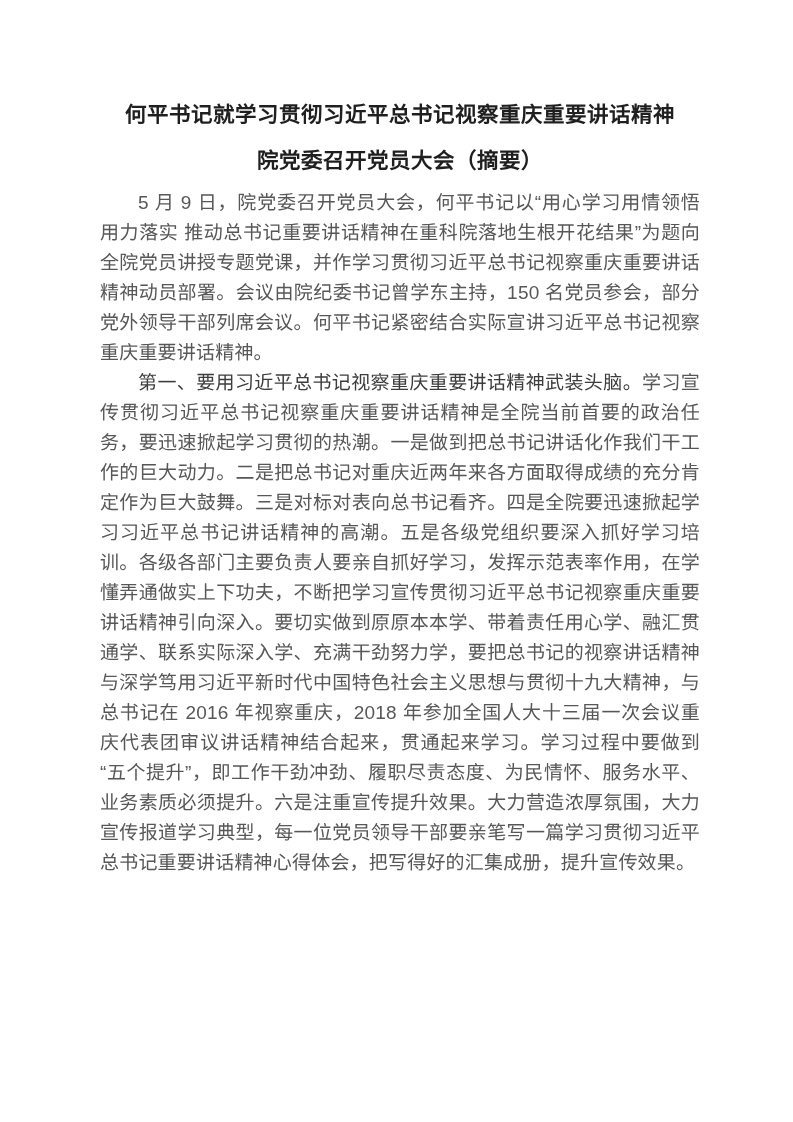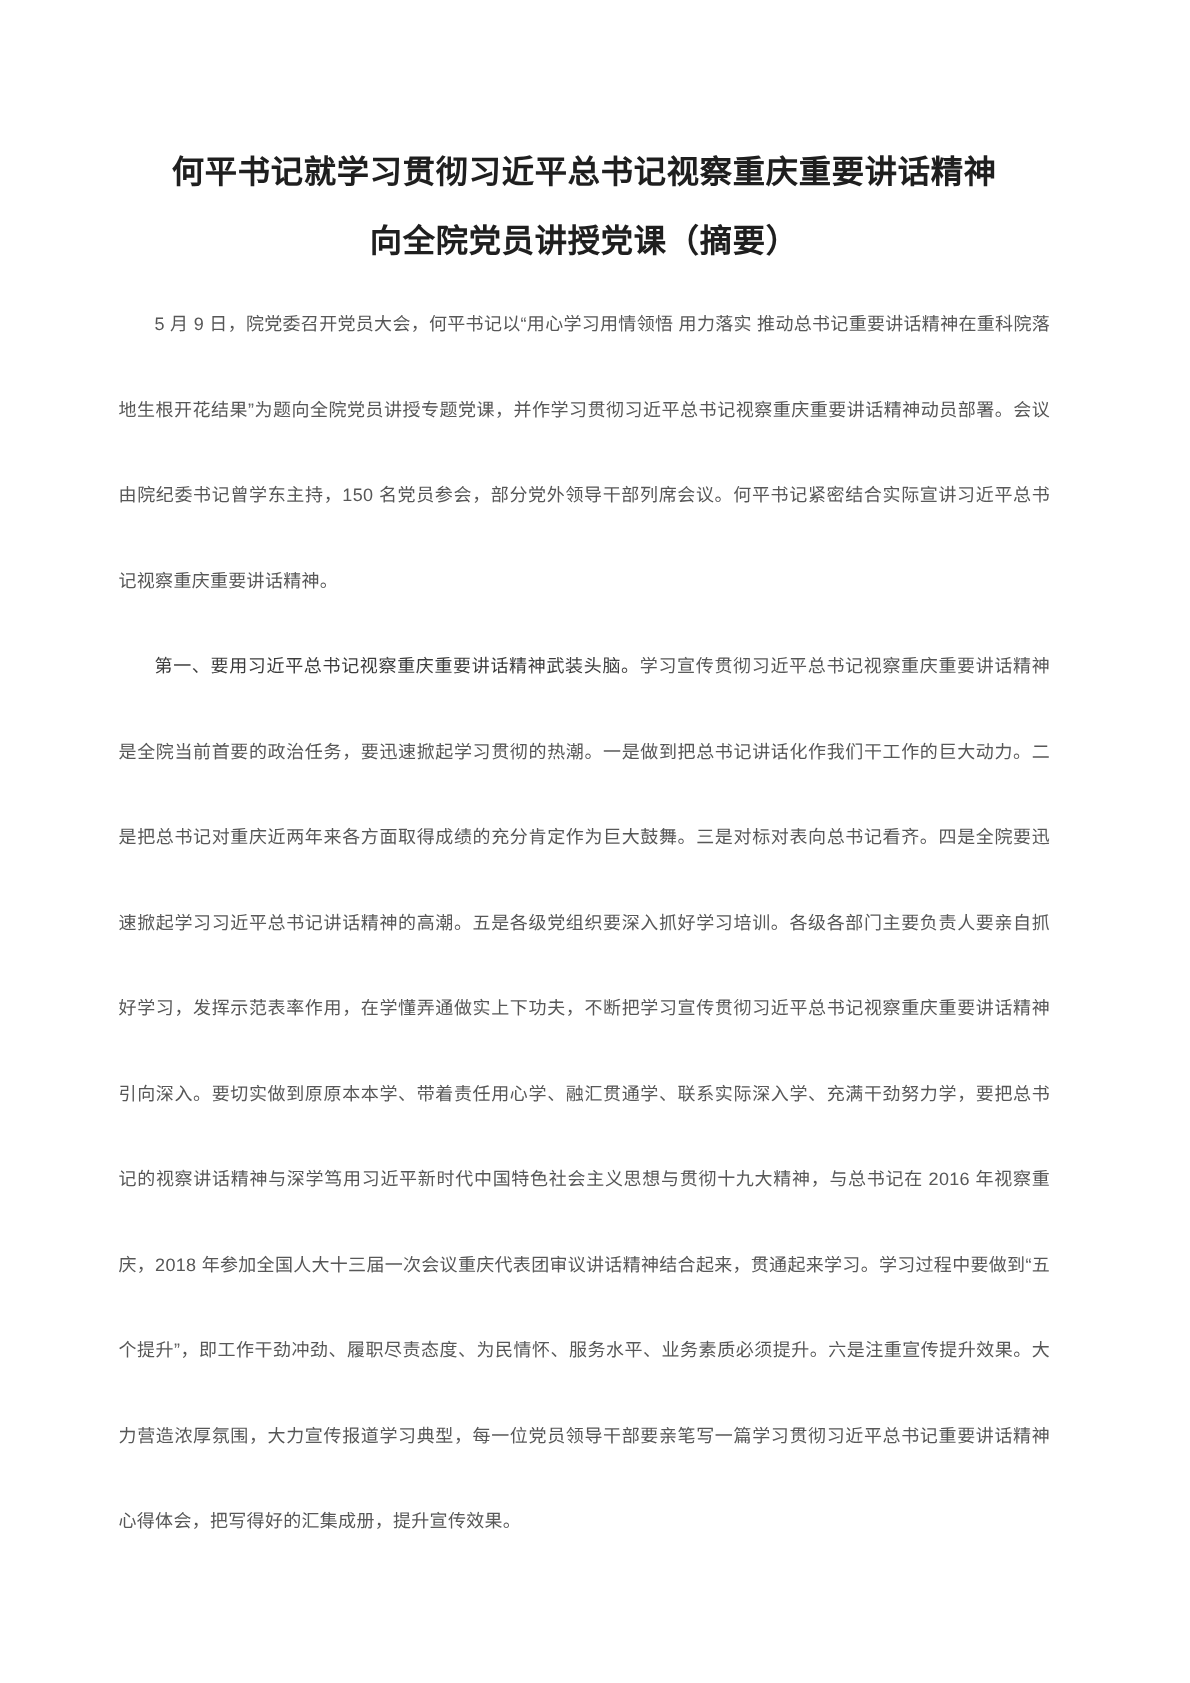--- a/index.html
+++ b/index.html
@@ -12,58 +12,58 @@
     box-sizing: border-box;
     width: 793px;
     height: 1122px;
     margin: 0;
     background: var(--page-bg, #ffffff);
     font-family: "Liberation Sans", sans-serif;
     overflow: hidden;
   }
   .content {
     box-sizing: border-box;
-    padding: 92px 93px 0 79px;
+    padding: 92px 93px 0 100px;
   }
   .doc-title {
     font-size: 21.5px;
     font-weight: bold;
     color: var(--title-color, #1f1f1f);
     text-align: center;
     line-height: 46px;
     letter-spacing: 0.5px;
     margin: 0 0 4px 0;
   }
   .doc-title .title-line {
     display: block;
   }
   .body-para {
     margin: 0;
-    font-size: 12px;
-    line-height: 57px;
+    font-size: 19px;
+    line-height: 30px;
     color: var(--body-color, #575757);
     text-align: justify;
     text-justify: inter-character;
     text-indent: 2em;
     letter-spacing: 0.2px;
   }
   .body-para .lead {
     font-weight: normal;
     color: var(--lead-color, #3c3c3c);
   }
 </style>
 </head>
 <body>
 
 <div class="page">
   <div class="content">
 
     <h1 class="doc-title">
       <span class="title-line">何平书记就学习贯彻习近平总书记视察重庆重要讲话精神</span>
-      <span class="title-line">向全院党员讲授党课（摘要）</span>
+      <span class="title-line">院党委召开党员大会（摘要）</span>
     </h1>
 
     <p class="body-para"><span class="lead"></span><span>5 月 9 日，院党委召开党员大会，何平书记以“用心学习用情领悟 用力落实 推动总书记重要讲话精神在重科院落地生根开花结果”为题向全院党员讲授专题党课，并作学习贯彻习近平总书记视察重庆重要讲话精神动员部署。会议由院纪委书记曾学东主持，150 名党员参会，部分党外领导干部列席会议。何平书记紧密结合实际宣讲习近平总书记视察重庆重要讲话精神。</span></p>
 
     <p class="body-para"><span class="lead">第一、要用习近平总书记视察重庆重要讲话精神武装头脑。</span><span>学习宣传贯彻习近平总书记视察重庆重要讲话精神是全院当前首要的政治任务，要迅速掀起学习贯彻的热潮。一是做到把总书记讲话化作我们干工作的巨大动力。二是把总书记对重庆近两年来各方面取得成绩的充分肯定作为巨大鼓舞。三是对标对表向总书记看齐。四是全院要迅速掀起学习习近平总书记讲话精神的高潮。五是各级党组织要深入抓好学习培训。各级各部门主要负责人要亲自抓好学习，发挥示范表率作用，在学懂弄通做实上下功夫，不断把学习宣传贯彻习近平总书记视察重庆重要讲话精神引向深入。要切实做到原原本本学、带着责任用心学、融汇贯通学、联系实际深入学、充满干劲努力学，要把总书记的视察讲话精神与深学笃用习近平新时代中国特色社会主义思想与贯彻十九大精神，与总书记在 2016 年视察重庆，2018 年参加全国人大十三届一次会议重庆代表团审议讲话精神结合起来，贯通起来学习。学习过程中要做到“五个提升”，即工作干劲冲劲、履职尽责态度、为民情怀、服务水平、业务素质必须提升。六是注重宣传提升效果。大力营造浓厚氛围，大力宣传报道学习典型，每一位党员领导干部要亲笔写一篇学习贯彻习近平总书记重要讲话精神心得体会，把写得好的汇集成册，提升宣传效果。</span></p>
 
   </div>
 </div>
 
 </body></html>

